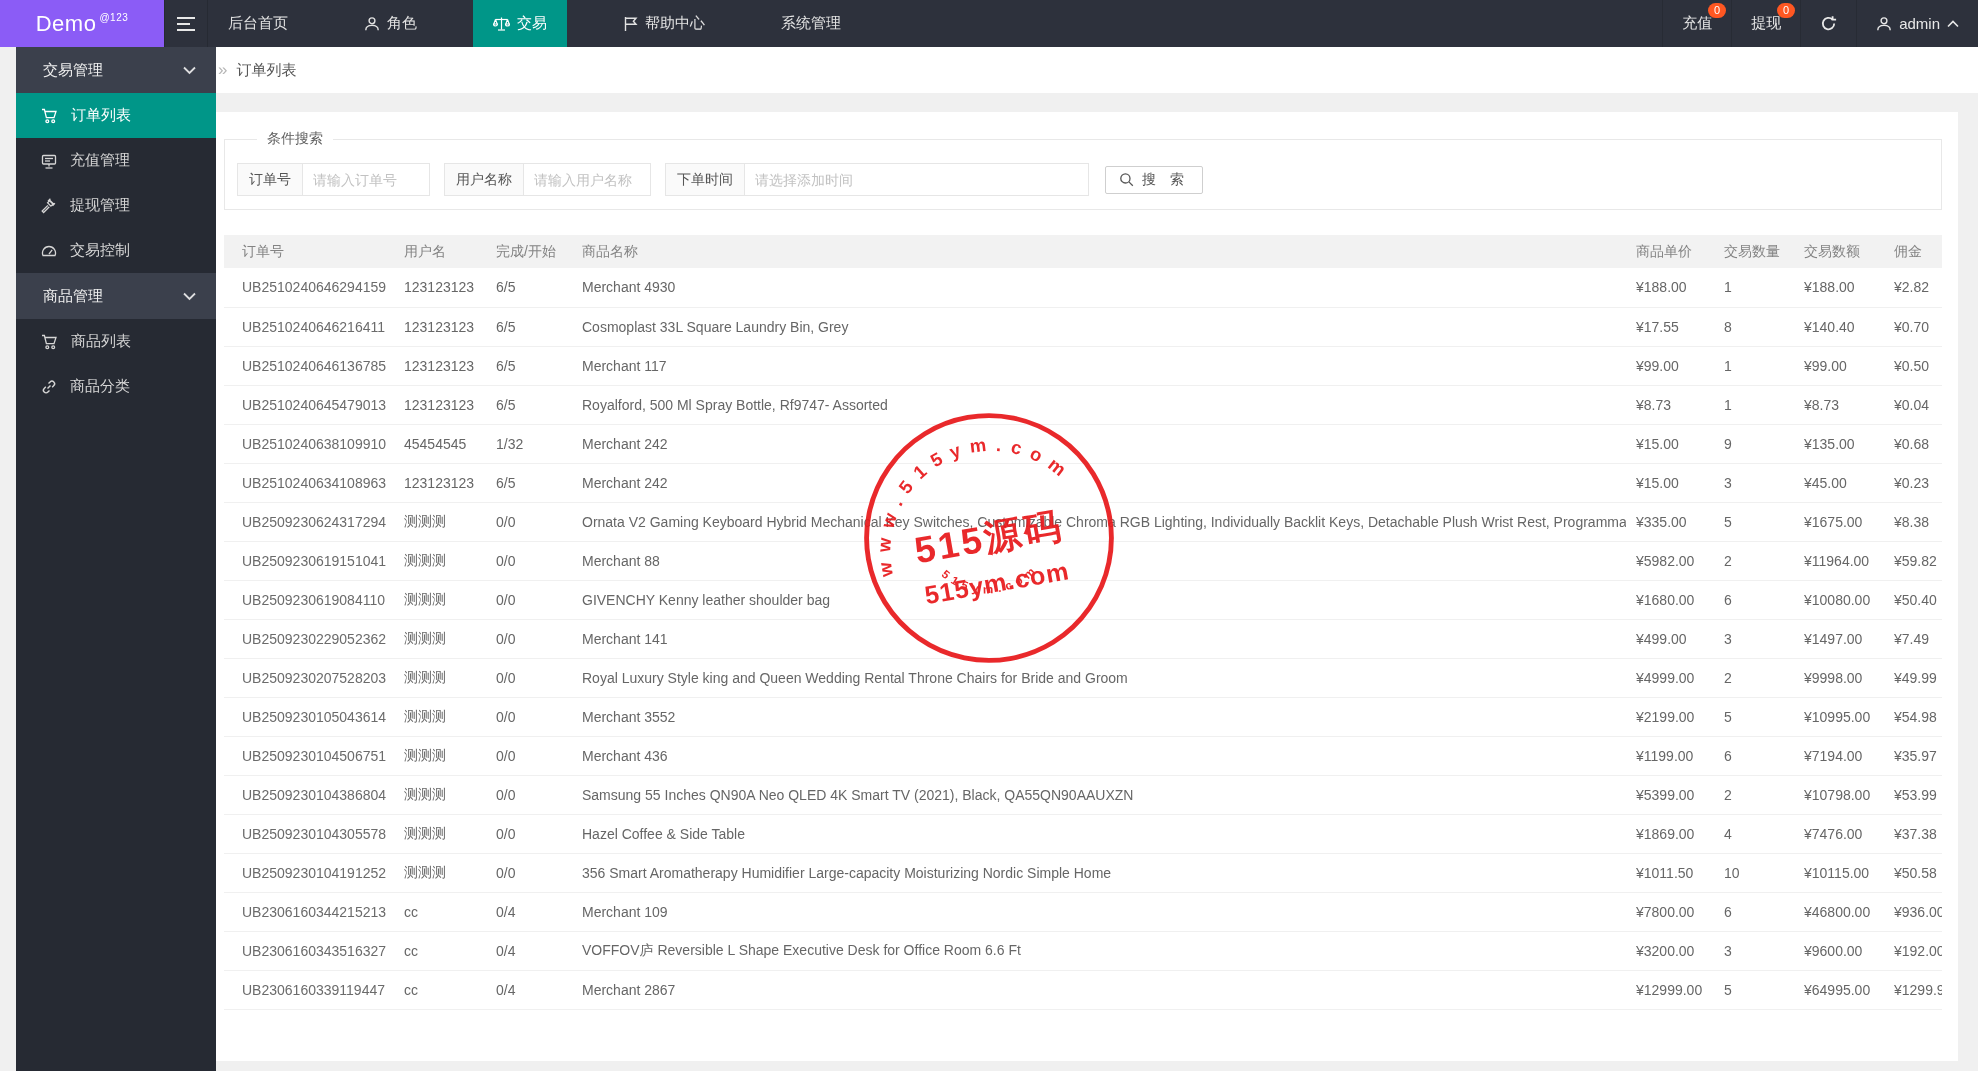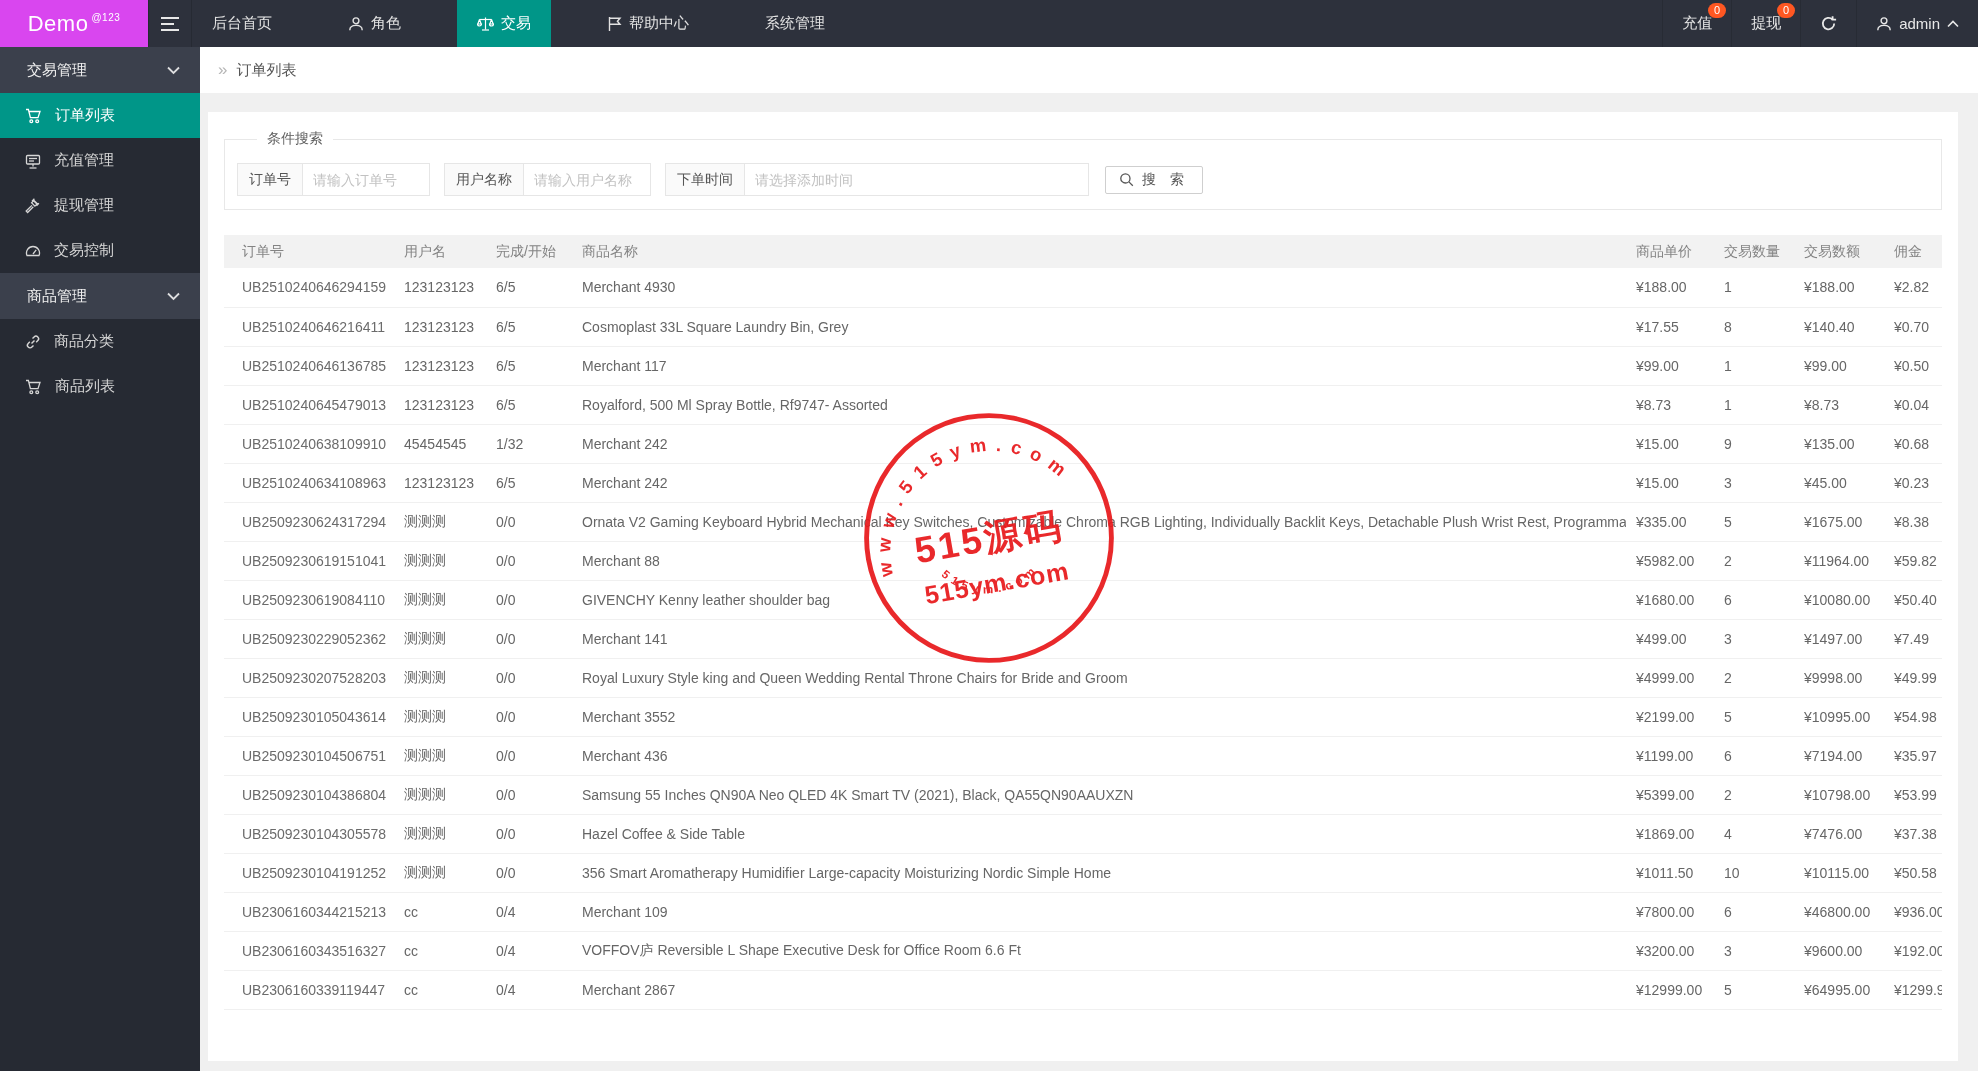--- a/index.html
+++ b/index.html
@@ -2,38 +2,38 @@
 <html><head>
 <meta charset="utf-8">
 <style>
   * { margin:0; padding:0; box-sizing:border-box; }
   html,body { width:1978px; height:1071px; overflow:hidden;
     font-family:"Liberation Sans","DejaVu Sans",sans-serif; background:#f0f0f0; position:relative; }
 
   
   .topbar { position:absolute; top:0; left:0; width:1978px; height:47px; background:#2d313c;
     display:flex; align-items:stretch; z-index:100; color:#e8e8e8; }
-  .logo { width:148px; background:#d946ef; display:flex; align-items:center; justify-content:center;
+  .logo { width:164px; background:#8b5cf6; display:flex; align-items:center; justify-content:center;
     font-size:22px; color:#fff; letter-spacing:.5px; }
   .logo sup { font-size:10px; margin-left:3px; transform:translateY(-6px); }
   .hamburger { width:44px; display:flex; align-items:center; justify-content:center;
     border-left:1px solid #262a33; border-right:1px solid #262a33; cursor:pointer; }
   .topnav { display:flex; align-items:stretch;gap:36px; }
   .nav-item { padding:0 20px; display:flex; align-items:center; gap:7px; font-size:15px;
     color:#e2e2e2; cursor:pointer; white-space:nowrap; }
   .nav-item.active { background:#009688; color:#fff; }
   .topbar-right { margin-left:auto; display:flex; align-items:stretch; }
   .tr-item { position:relative; padding:0 19px; display:flex; align-items:center; gap:7px;
     font-size:15px; border-left:1px solid #272b34; cursor:pointer; }
   .badge { position:absolute; top:3px; right:5px; background:#ff5722; color:#fff; font-size:11px;
     line-height:1; padding:2px 6px; border-radius:9px; }
   .icon { display:inline-flex; align-items:center; justify-content:center; }
 
   
-  .sidebar { position:absolute; top:47px; left:0; bottom:0; width:200px; background:#262a33; z-index:90; }
+  .sidebar { position:absolute; top:47px; left:16px; bottom:0; width:200px; background:#262a33; z-index:90; }
   .side-group-header { height:46px; background:#3b404c; color:#f0f0f0; font-size:15px;
     display:flex; align-items:center; padding:0 20px 0 27px; cursor:pointer; }
   .side-group-header .chev { margin-left:auto; opacity:.9; }
   .side-item { height:45px; display:flex; align-items:center; gap:13px; padding-left:25px;
     color:#d6d6d6; font-size:15px; cursor:pointer; }
   .side-item.active { background:#009688; color:#fff; }
 
   
   .main { position:absolute; top:47px; left:200px; width:1778px; }
   .breadcrumb-bar { height:46px; background:#fff; display:flex; align-items:center;
@@ -213,37 +213,37 @@
     <div class="side-group-header">
       <span>商品管理</span>
       <span class="icon chev">
         <svg width="13" height="9" viewBox="0 0 13 9" fill="none" stroke="currentColor" stroke-width="1.8">
           <polyline points="1,1.5 6.5,7 12,1.5"></polyline>
         </svg>
       </span>
     </div>
     <div class="side-item">
       <span class="icon">
+        <svg width="17" height="16" viewBox="0 0 17 16" fill="none" stroke="currentColor" stroke-width="1.3">
+          <path d="M1 1.5h2.4l2 8.2h7.6l2-6.2H4"></path>
+          <circle cx="6.3" cy="13.2" r="1.4"></circle>
+          <circle cx="12.2" cy="13.2" r="1.4"></circle>
+        </svg>
+      </span>
+      <span>商品列表</span>
+    </div>
+    <div class="side-item">
+      <span class="icon">
         <svg width="16" height="16" viewBox="0 0 16 16" fill="none" stroke="currentColor" stroke-width="1.4">
           <path d="M6.5 9.5 l3-3"></path>
           <path d="M7.5 4.5 l1.6-1.6 a2.6 2.6 0 0 1 3.7 3.7 L11.2 8.2"></path>
           <path d="M8.5 11.5 l-1.6 1.6 a2.6 2.6 0 0 1 -3.7 -3.7 L4.8 7.8"></path>
         </svg>
       </span>
       <span>商品分类</span>
-    </div>
-    <div class="side-item">
-      <span class="icon">
-        <svg width="17" height="16" viewBox="0 0 17 16" fill="none" stroke="currentColor" stroke-width="1.3">
-          <path d="M1 1.5h2.4l2 8.2h7.6l2-6.2H4"></path>
-          <circle cx="6.3" cy="13.2" r="1.4"></circle>
-          <circle cx="12.2" cy="13.2" r="1.4"></circle>
-        </svg>
-      </span>
-      <span>商品列表</span>
     </div>
   </div>
 
 <div class="main">
   <div class="breadcrumb-bar">
     <span class="crumb-sep">»</span>
     <span>订单列表</span>
   </div>
 
   <div class="panel">

